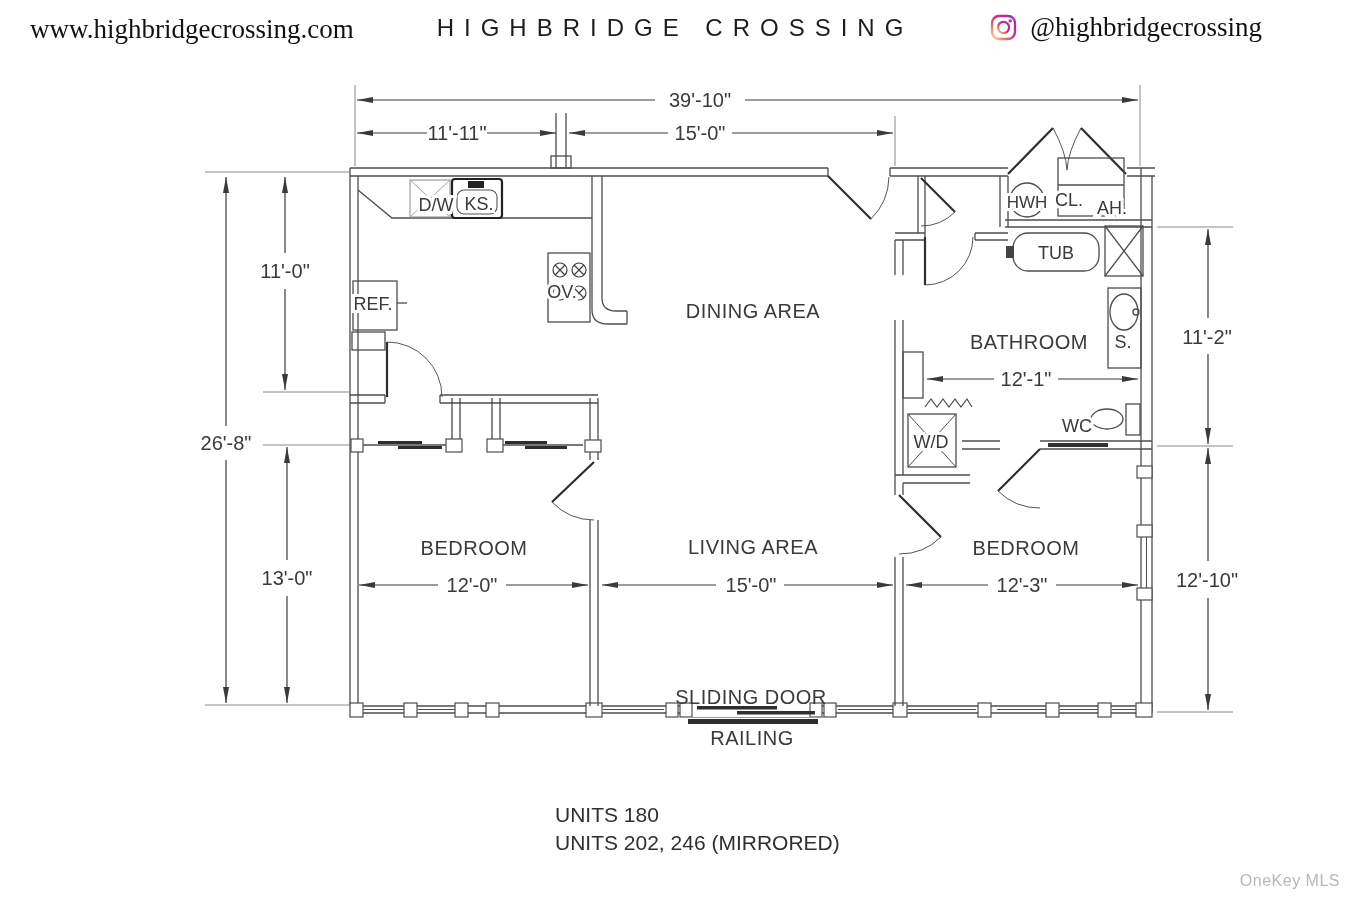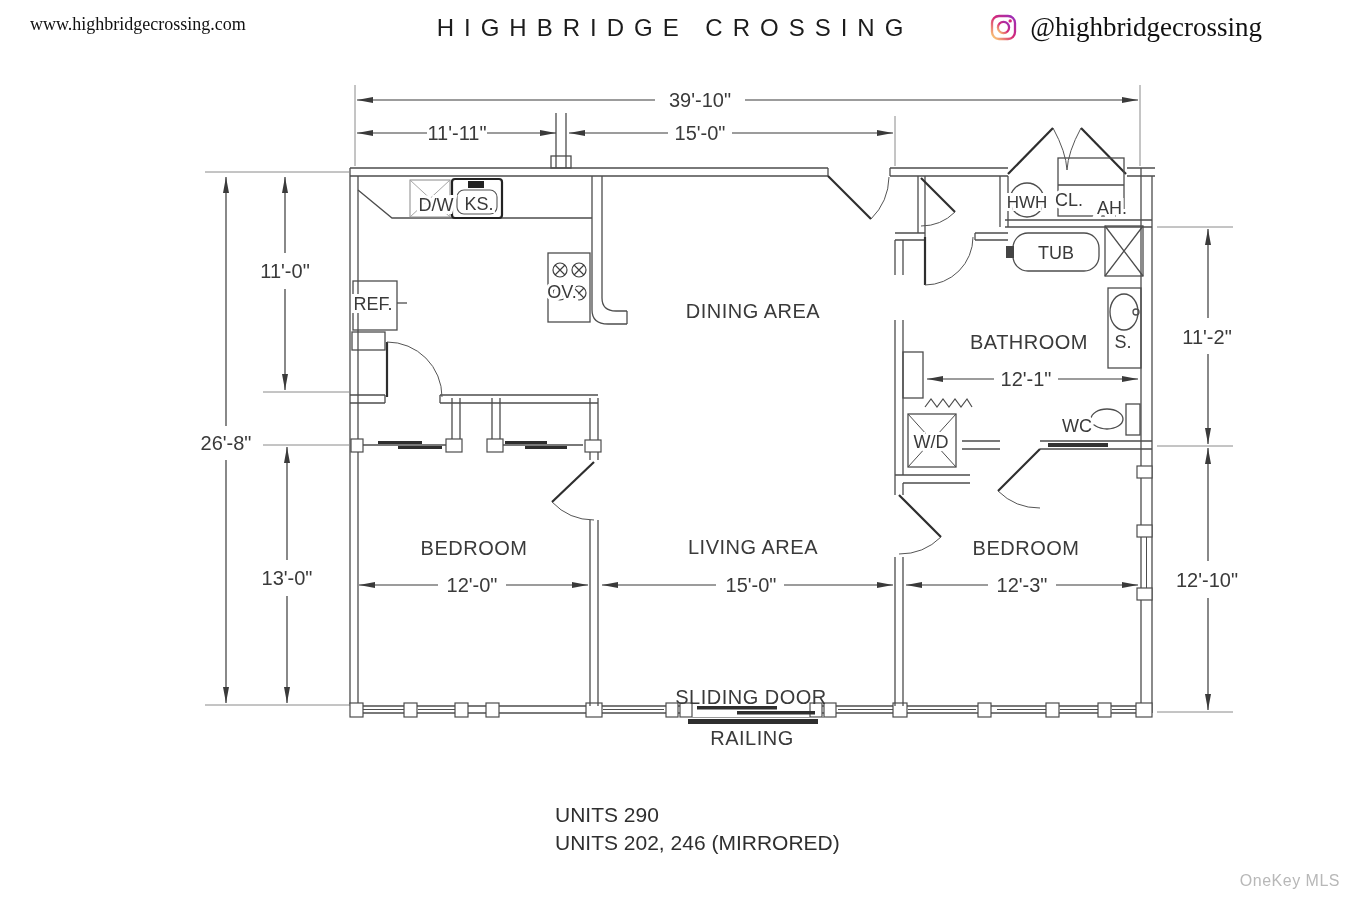--- a/index.html
+++ b/index.html
@@ -1,21 +1,21 @@
 <!DOCTYPE html>
 <html><head>
 <meta charset="utf-8">
 <style>
   html,body{margin:0;padding:0;background:#ffffff;}
   .page{position:relative;width:1350px;height:900px;background:#fff;overflow:hidden;
         font-family:"Liberation Sans",sans-serif;}
   .plan-svg{position:absolute;left:0;top:0;}
   .header{position:absolute;left:0;top:0;width:1350px;height:62px;}
   .site{position:absolute;left:30px;top:14px;font-family:"Liberation Serif",serif;
-        font-size:18px;color:#111;}
+        font-size:27px;color:#111;}
   .brand{position:absolute;left:50%;transform:translateX(-50%);top:14px;
          font-size:24px;font-weight:500;letter-spacing:10px;color:#1c1c1c;white-space:nowrap;}
   .insta{position:absolute;right:88px;top:12px;display:flex;align-items:center;gap:13px;
          font-family:"Liberation Serif",serif;font-size:27px;color:#111;}
   .units{position:absolute;left:555px;top:801px;font-size:21px;color:#2f2f2f;line-height:28px;}
   .watermark{position:absolute;right:10px;top:872px;font-size:16px;color:#b8b8b8;letter-spacing:.5px;}
   text{font-family:"Liberation Sans",sans-serif;fill:#3a3a3a;}
   .dimt{font-size:20px;}
   .room{font-size:20px;letter-spacing:.5px;}
   .fix{font-size:18px;paint-order:stroke;stroke:#fff;stroke-width:6px;}
@@ -277,18 +277,18 @@
         </defs>
         <rect x="2" y="2" width="23" height="23" rx="7" fill="none" stroke="url(#ig)" stroke-width="2.3"></rect>
         <circle cx="13.5" cy="13.5" r="5.6" fill="none" stroke="url(#ig)" stroke-width="2.3"></circle>
         <circle cx="20.2" cy="6.9" r="1.7" fill="#d62976"></circle>
       </svg>
       <span>@highbridgecrossing</span>
     </div>
   </div>
 
   <div class="units">
-    <div>UNITS 290</div>
+    <div>UNITS 180</div>
     <div>UNITS 202, 246 (MIRRORED)</div>
   </div>
   <div class="watermark">OneKey MLS</div>
 
 </div>
 
 </body></html>

